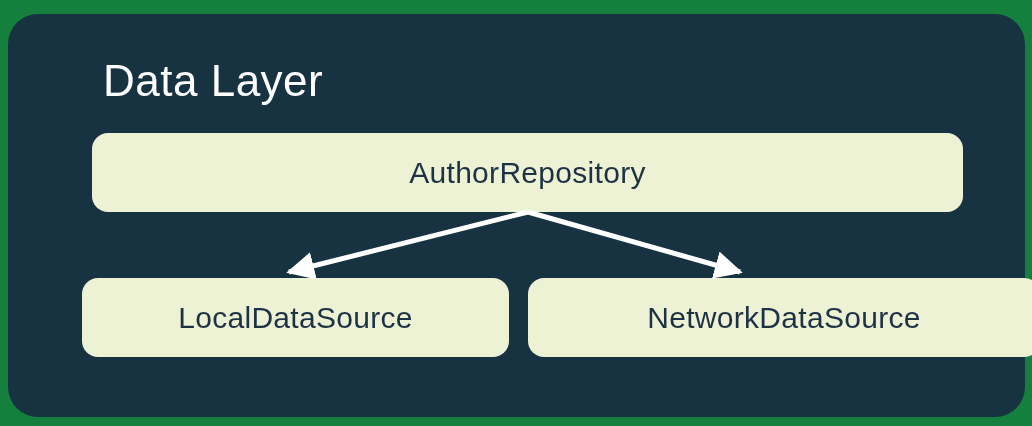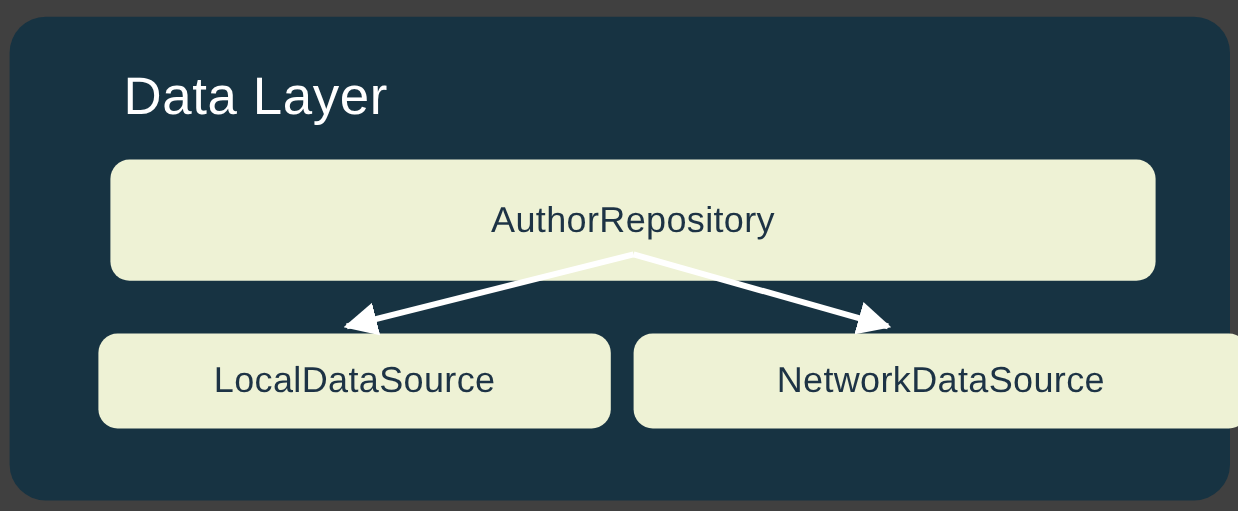--- a/index.html
+++ b/index.html
@@ -5,21 +5,21 @@
   html, body {
     margin: 0;
     padding: 0;
     background: #ffffff;
     font-family: "Liberation Sans", "DejaVu Sans", sans-serif;
   }
   .stage {
     position: relative;
     width: 1032px;
     height: 426px;
-    background: #404040;
+    background: #15803d;
     overflow: hidden;
   }
   .layer-container {
     position: absolute;
     left: 8px;
     top: 14px;
     width: 1017px;
     height: 403px;
     background: #173342;
     border-radius: 30px;
@@ -43,21 +43,21 @@
     justify-content: center;
     font-size: 30px;
     font-weight: 400;
     color: #1d3345;
     letter-spacing: 0.3px;
   }
   .node-author {
     left: 92px;
     top: 133px;
     width: 871px;
-    height: 101px;
+    height: 79px;
   }
   .node-local {
     left: 82px;
     top: 278px;
     width: 427px;
     height: 79px;
   }
   .node-network {
     left: 528px;
     top: 278px;

